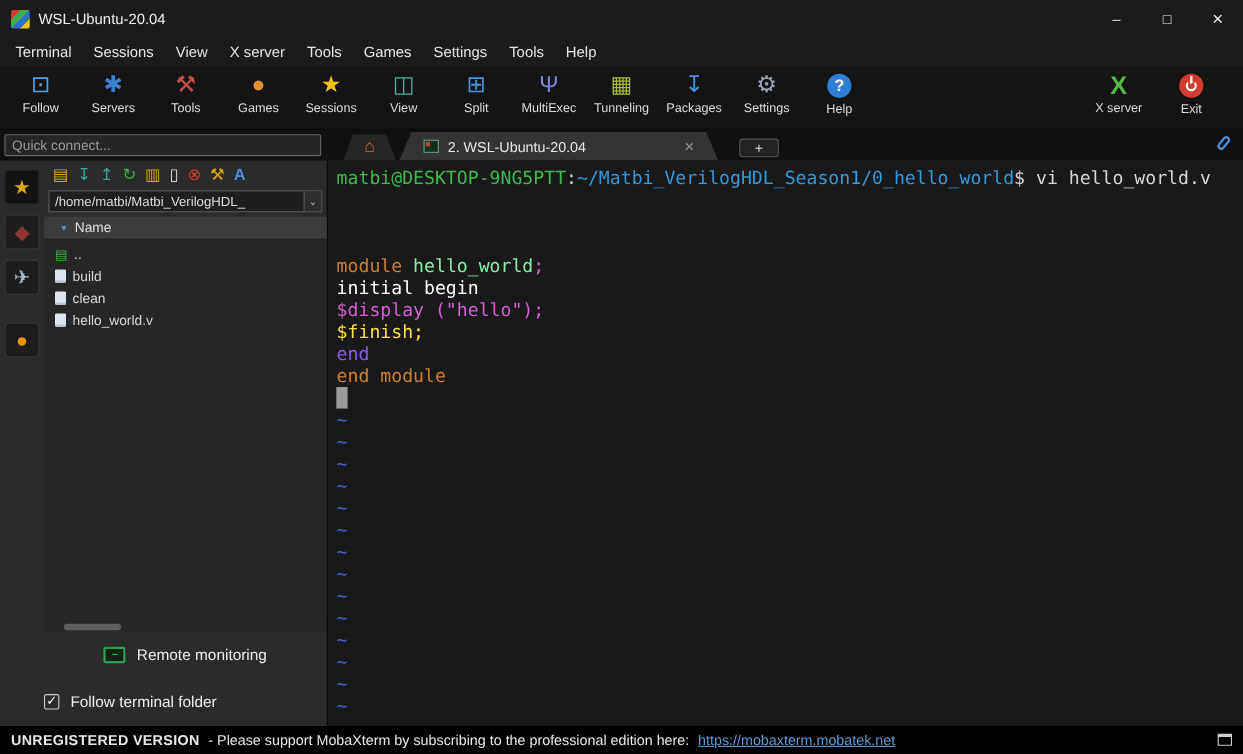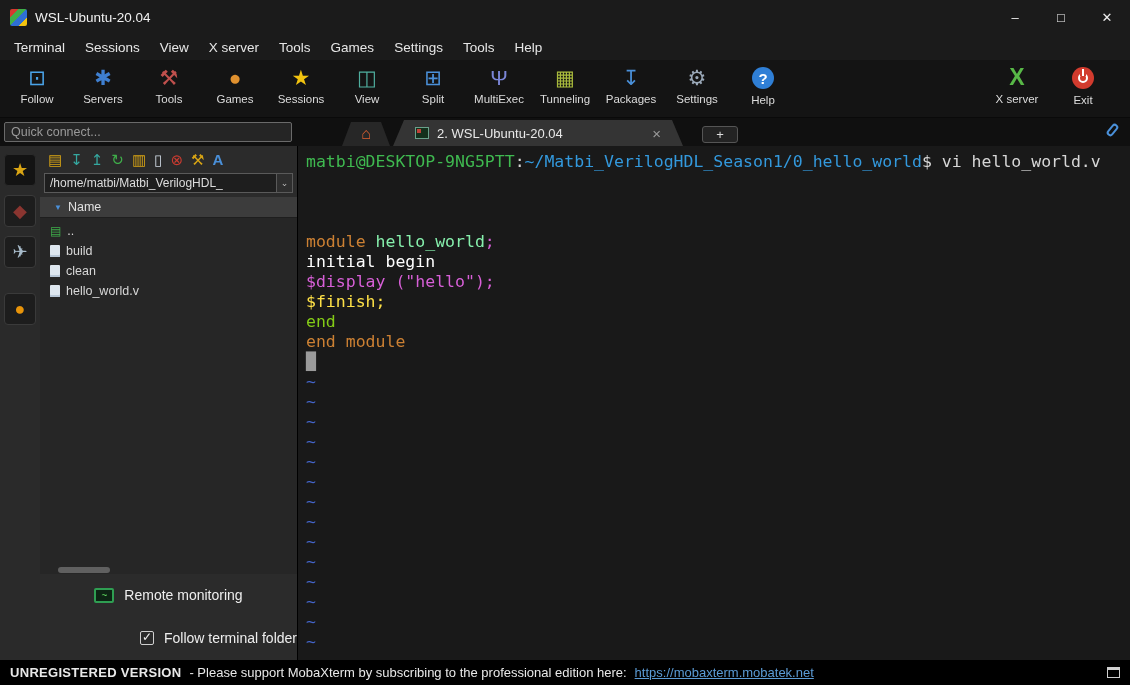--- a/index.html
+++ b/index.html
@@ -25,21 +25,21 @@
   .tb-right { margin-left:auto; display:flex; padding-right:14px; }
   .tb-item { width:66px; display:flex; flex-direction:column; align-items:center; gap:3px; }
   .tb-icon { height:25px; width:26px; display:flex; align-items:center; justify-content:center; font-size:21px; line-height:1; }
   .tb-icon.circle { border-radius:50%; width:22px; height:22px; margin:2px; color:#fff; font-size:15px; font-weight:bold; }
   .power-ring { width:10px; height:10px; border:2px solid #fff; border-radius:50%; position:relative; }
   .power-ring::before { content:""; position:absolute; top:-6px; left:50%; margin-left:-1px; width:2px; height:7px; background:#fff;
     box-shadow:-2px 0 0 #d23b2e, 2px 0 0 #d23b2e; }
   .tb-label { font-size:11.5px; color:#dcdcdc; }
 
   
-  .tabrow { height:28px; background:#101010; display:flex; align-items:flex-end; flex:0 0 auto;gap:30px; }
+  .tabrow { height:28px; background:#101010; display:flex; align-items:flex-end; flex:0 0 auto; }
   .qc-wrap { width:298px; align-self:center; padding:0 6px 0 4px; }
   .qc-input { width:100%; height:20px; background:#252525; border:1px solid #6a6a6a; border-radius:2px; color:#ccc; font-size:12.5px; padding:0 6px; font-family:"Liberation Sans",sans-serif; }
   .qc-input::placeholder { color:#9a9a9a; }
   .tabs { display:flex; align-items:flex-end; margin-left:14px; gap:3px; }
   .tab-home { height:24px; width:48px; background:#272727; clip-path:polygon(9px 0,calc(100% - 9px) 0,100% 100%,0 100%);
     display:flex; align-items:center; justify-content:center; font-size:16px; color:#e06030; font-weight:bold; }
   .tab-active { height:26px; min-width:290px; background:#343434; clip-path:polygon(11px 0,calc(100% - 11px) 0,100% 100%,0 100%);
     display:flex; align-items:center; gap:8px; padding:0 22px; color:#e8e8e8; font-size:13px; }
   .tab-term-icon { width:14px; height:12px; background:#14301c; border:1px solid #6aa08a; position:relative; flex:0 0 auto; }
   .tab-term-icon::before { content:""; position:absolute; left:1px; top:1px; width:4px; height:4px; background:#c04038; }
@@ -67,21 +67,21 @@
   .sort-glyph { color:#4a90d9; font-size:8px; }
   .fp-list { flex:1; background:#262626; padding-top:3px; overflow:hidden; }
   .fp-row { height:20px; display:flex; align-items:center; gap:6px; padding-left:10px; font-size:12.5px; color:#d8d8d8; }
   .folder-glyph { color:#3fae4a; font-size:12px; line-height:1; }
   .page-icon { width:10px; height:12px; background:#dde6ef; border-radius:1px; flex:0 0 auto; box-shadow:inset 0 -2px 0 #b9c8d8; }
   .fp-scroll { height:9px; display:flex; align-items:center; background:#262626; flex:0 0 auto; }
   .fp-thumb { width:52px; height:6px; background:#606060; border-radius:3px; margin-left:18px; }
   .fp-remote { height:42px; display:flex; align-items:center; justify-content:center; gap:10px; color:#eee; font-size:14px; flex:0 0 auto; }
   .rm-icon { width:20px; height:15px; border:2px solid #2f9e52; background:#0d2414; border-radius:2px; display:flex; align-items:center; justify-content:center; font-size:10px; color:#5fd75f; }
   .rm-icon::after { content:"~"; }
-  .fp-follow { height:44px; display:flex; align-items:center; justify-content:flex-end; gap:10px; color:#eee; font-size:14px; flex:0 0 auto; }
+  .fp-follow { height:44px; display:flex; align-items:center; justify-content:flex-start; gap:10px; color:#eee; font-size:14px; flex:0 0 auto; }
   .checkbox { width:14px; height:14px; border:1.5px solid #d0d0d0; border-radius:2px; position:relative; }
   .checkbox.checked::after { content:"✓"; position:absolute; left:1px; top:-2px; font-size:12px; color:#f0f0f0; }
 
   
   .terminal { flex:1; background:#191919; padding:6px 0 0 8px; font-family:"DejaVu Sans Mono", monospace; font-size:16.5px; overflow:hidden; }
   .tline { height:20px; line-height:20px; white-space:pre; }
 
   
   .statusbar { height:25px; background:#000; display:flex; align-items:center; padding:0 10px; font-size:13px; color:#e8e8e8; gap:8px; flex:0 0 auto; }
   .sb-strong { font-weight:bold; letter-spacing:0.3px; }
@@ -272,21 +272,21 @@
 
     <div class="terminal" id="terminal">
         <div class="tline"><span style="color: rgb(63, 185, 80);">matbi@DESKTOP-9NG5PTT</span><span style="color: rgb(214, 214, 214);">:</span><span style="color: rgb(51, 153, 221);">~/Matbi_VerilogHDL_Season1/0_hello_world</span><span style="color: rgb(214, 214, 214);">$ vi hello_world.v</span></div>
         <div class="tline"> </div>
         <div class="tline"> </div>
         <div class="tline"> </div>
         <div class="tline"><span style="color: rgb(204, 128, 51);">module</span><span style="color: #86efac;"> hello_world</span><span style="color: rgb(215, 95, 215);">;</span></div>
         <div class="tline"><span style="color: #ffffff;">initial begin</span></div>
         <div class="tline"><span style="color: rgb(215, 95, 215);">$display ("hello");</span></div>
         <div class="tline"><span style="color: #fde047;">$finish;</span></div>
-        <div class="tline"><span style="color: #84cc16;">end</span></div>
+        <div class="tline"><span style="color: #8b5cf6;">end</span></div>
         <div class="tline"><span style="color: rgb(204, 128, 51);">end module</span></div>
         <div class="tline"><span style="color: rgb(154, 154, 154);">█</span></div>
         <div class="tline"><span style="color: rgb(68, 102, 204);">~</span></div>
         <div class="tline"><span style="color: rgb(68, 102, 204);">~</span></div>
         <div class="tline"><span style="color: rgb(68, 102, 204);">~</span></div>
         <div class="tline"><span style="color: rgb(68, 102, 204);">~</span></div>
         <div class="tline"><span style="color: rgb(68, 102, 204);">~</span></div>
         <div class="tline"><span style="color: rgb(68, 102, 204);">~</span></div>
         <div class="tline"><span style="color: rgb(68, 102, 204);">~</span></div>
         <div class="tline"><span style="color: rgb(68, 102, 204);">~</span></div>

